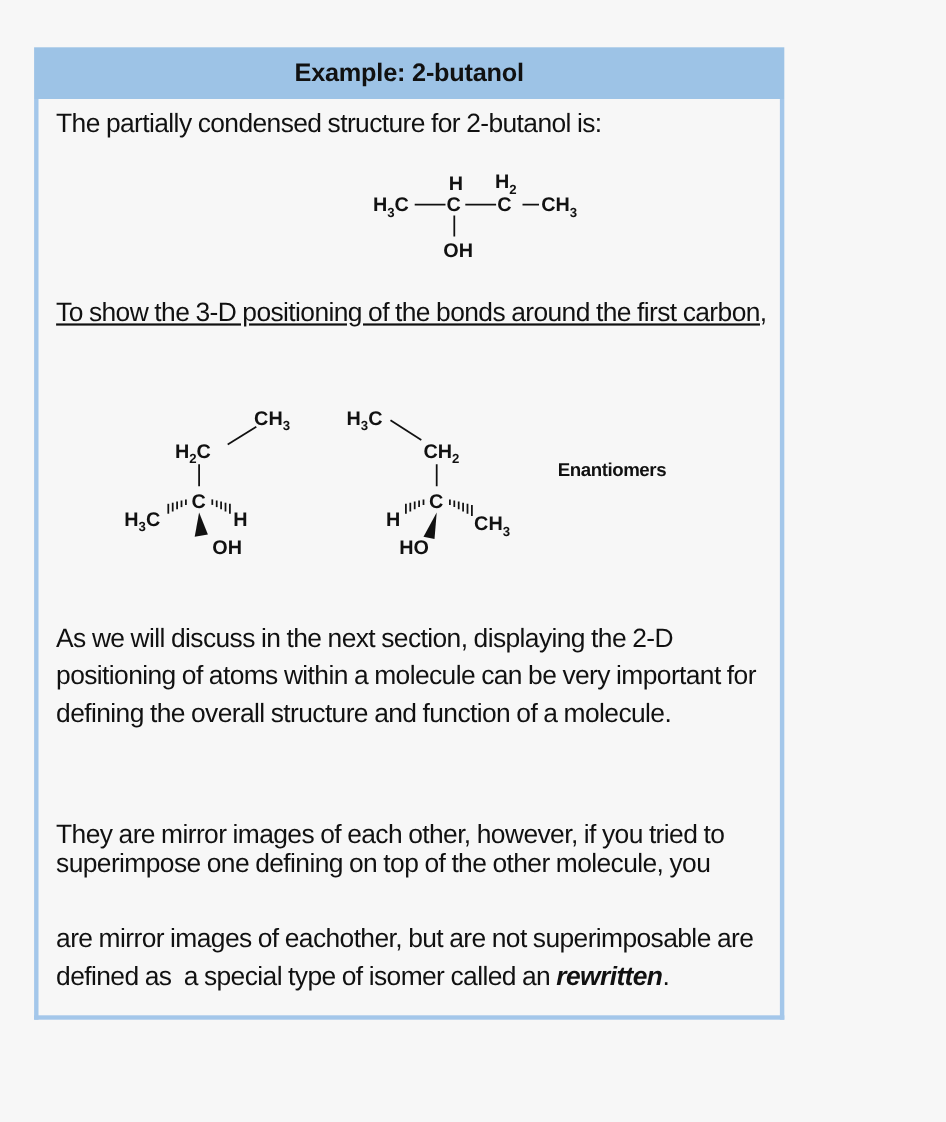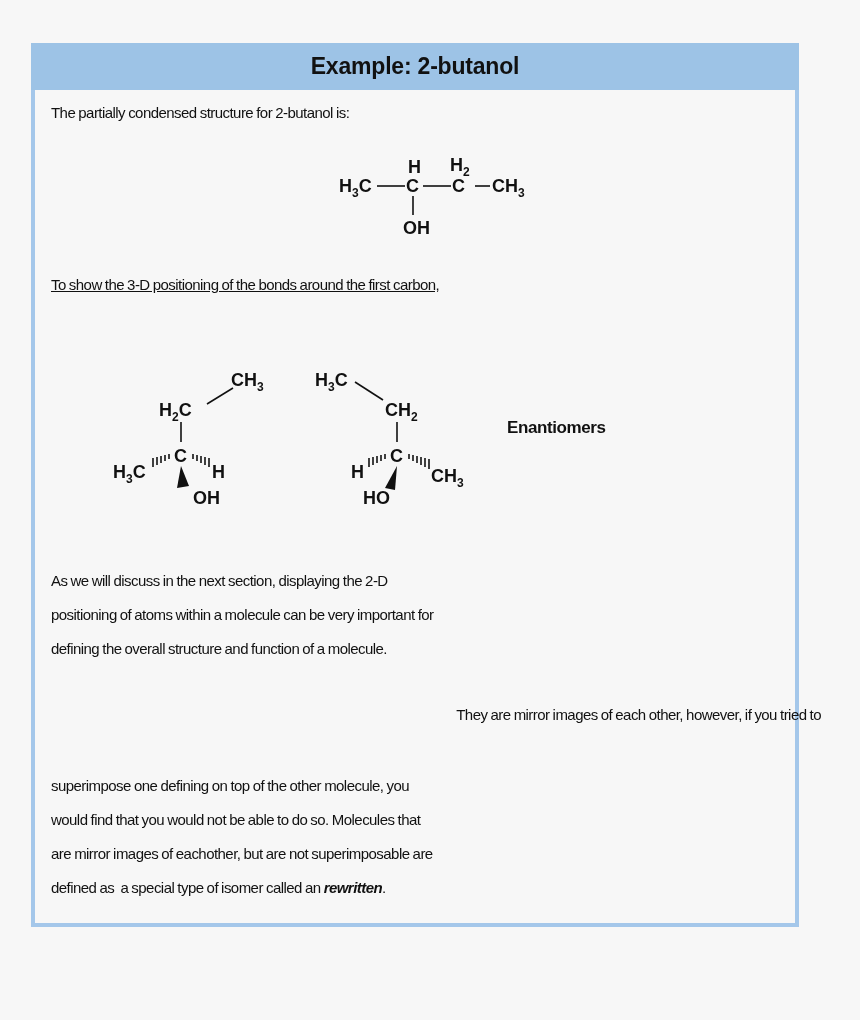--- a/index.html
+++ b/index.html
@@ -12,21 +12,21 @@
       height: 1020px;
       position: relative;
       overflow: hidden;
       font-family: "Liberation Sans", sans-serif;
       color: #111;
     }
     .card {
       position: absolute;
       left: 31px;
       top: 43px;
-      width: 768px;
+      width: 682px;
     }
     .card-header {
       height: 47px;
       background: #9dc3e6;
       display: flex;
       align-items: center;
       justify-content: center;
       font-weight: bold;
       font-size: 23px;
       letter-spacing: -0.2px;
@@ -36,21 +36,21 @@
       height: 837px;
       border: 4px solid #a4c7ea;
       border-top: none;
       background: #f7f7f7;
       box-sizing: border-box;
     }
     .para {
       position: absolute;
       left: 16px;
       width: 770px;
-      font-size: 15px;
+      font-size: 24px;
       line-height: 34.5px;
       letter-spacing: -0.55px;
       word-spacing: -0.5px;
       margin: 0;
     }
     .chem {
       position: absolute;
     }
     .chem svg text {
       font-family: "Liberation Sans", sans-serif;
@@ -162,20 +162,19 @@
         <text x="66" y="144" font-size="18">HO</text>
       </svg>
     </div>
 
     <div class="enantiomers-label">Enantiomers</div>
 
     <p class="para" style="top: 474px;">As we will discuss in the next section, displaying the 2-D</p>
     <p class="para" style="top: 508px;">positioning of atoms within a molecule can be very important for</p>
     <p class="para" style="top: 542px;">defining the overall structure and function of a molecule.</p>
 
-    <p class="para" style="top: 608px; text-align: right;">They are mirror images of each other, however, if you tried to</p>
+    <p class="para" style="top: 652px;">They are mirror images of each other, however, if you tried to</p>
     <p class="para" style="top: 679px;">superimpose one defining on top of the other molecule, you</p>
-    <p class="para" style="top: 713px;">would find that you would not be able to do so.  Molecules that</p>
     <p class="para" style="top: 747px;">are mirror images of eachother, but are not superimposable are</p>
     <p class="para" style="top: 781px; white-space: pre;"><span>defined as  a special type of isomer called an </span><span class="em">rewritten</span><span>.</span></p>
 
   </div>
 </div>
 
 </body></html>

